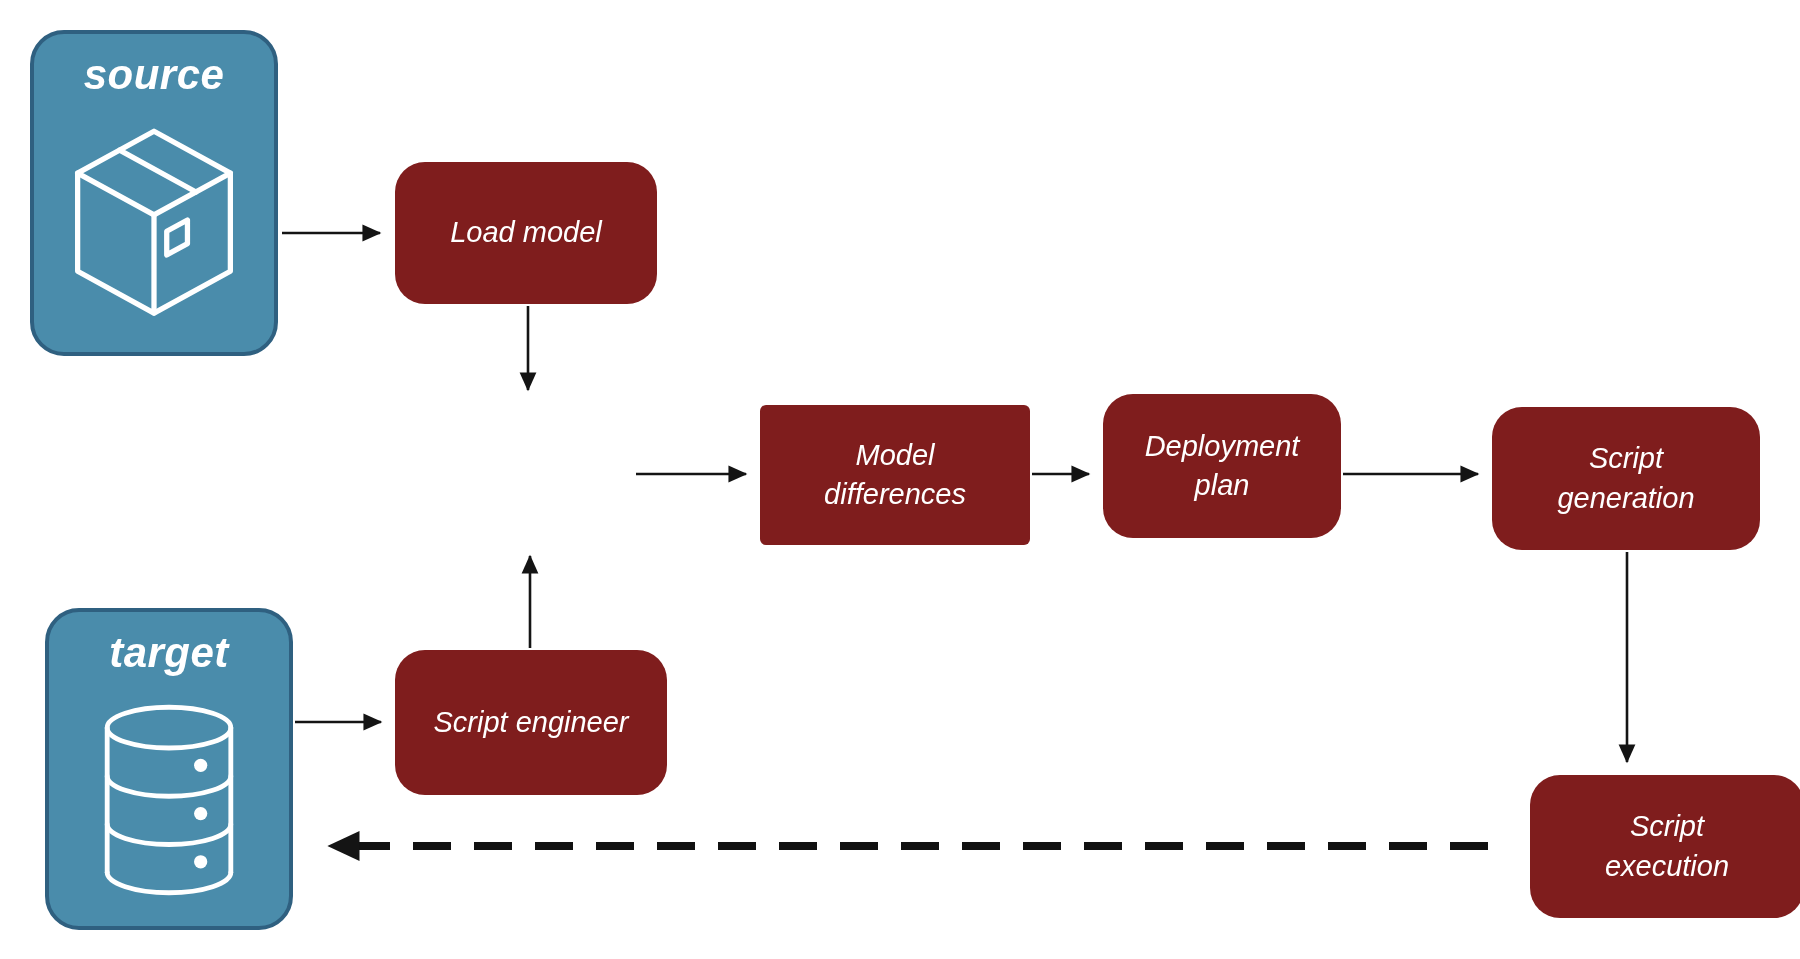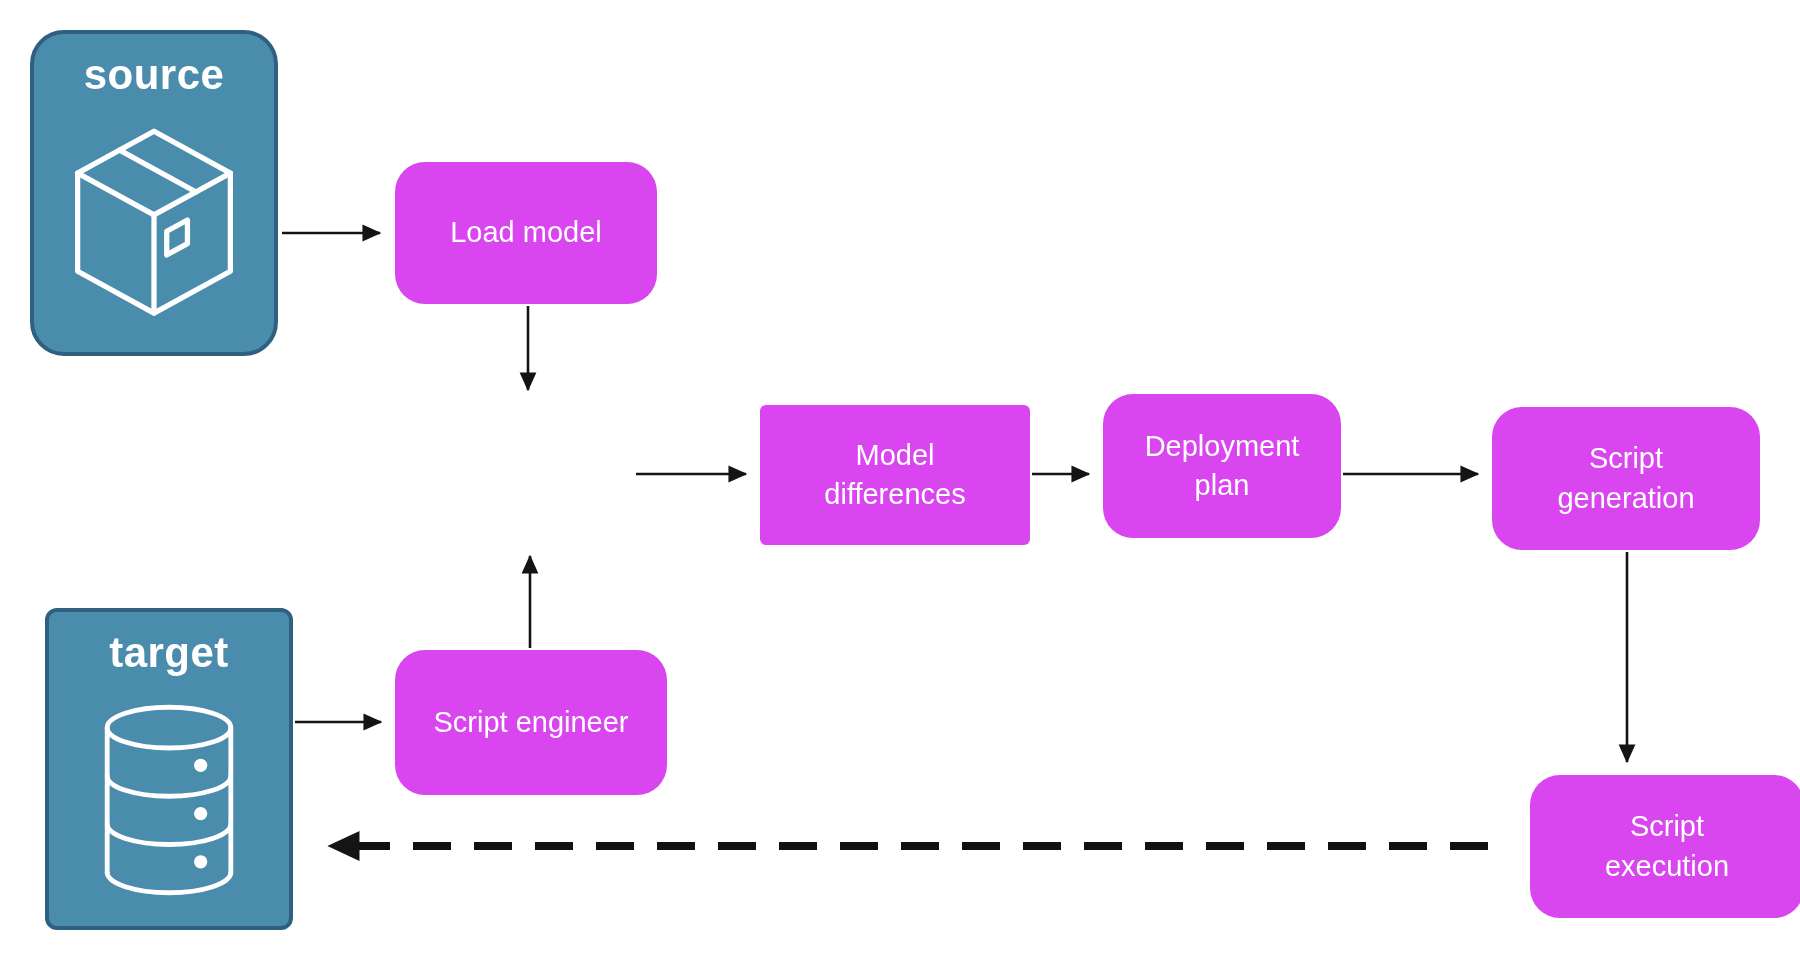--- a/index.html
+++ b/index.html
@@ -7,20 +7,21 @@
     padding: 0;
     background: #ffffff;
     font-family: "Liberation Sans", "DejaVu Sans", sans-serif;
   }
   .canvas {
     position: relative;
     width: 1800px;
     height: 959px;
     background: #ffffff;
     overflow: hidden;
+    font-style: italic;
   }
   
   .endpoint {
     position: absolute;
     box-sizing: border-box;
     background: #4A8CAB;
     border: 4px solid #2F6080;
     border-radius: 34px;
     display: flex;
     flex-direction: column;
@@ -34,27 +35,27 @@
     letter-spacing: 0.5px;
     line-height: 1;
   }
   .endpoint .ep-icon {
     flex: 1;
     display: flex;
     align-items: center;
     justify-content: center;
   }
   #ep-source { left: 30px;  top: 30px;  width: 248px; height: 326px; }
-  #ep-target { left: 45px;  top: 608px; width: 248px; height: 322px; border-radius: 12px; }
+  #ep-target { left: 45px;  top: 608px; width: 248px; height: 322px; }
 
   
   .node {
     position: absolute;
     box-sizing: border-box;
-    background: #d946ef;
+    background: #7f1d1d;
     border-radius: 30px;
     color: #ffffff;
     display: flex;
     align-items: center;
     justify-content: center;
     text-align: center;
     font-size: 29px;
     line-height: 1.35;
     padding: 0 36px;
   }

